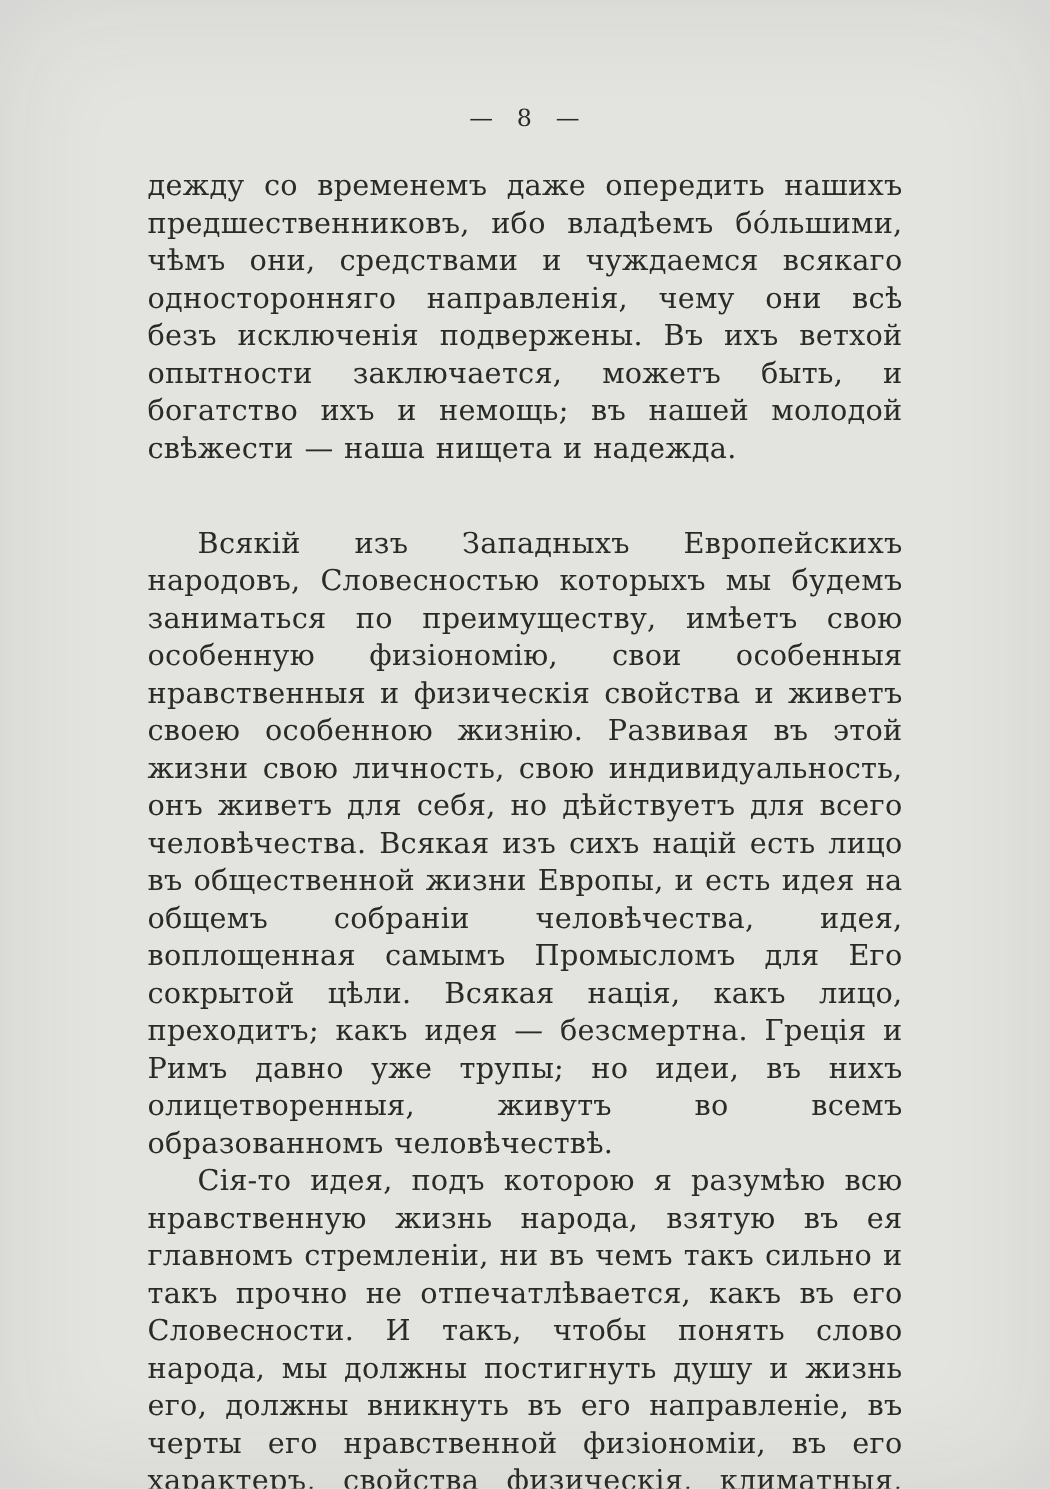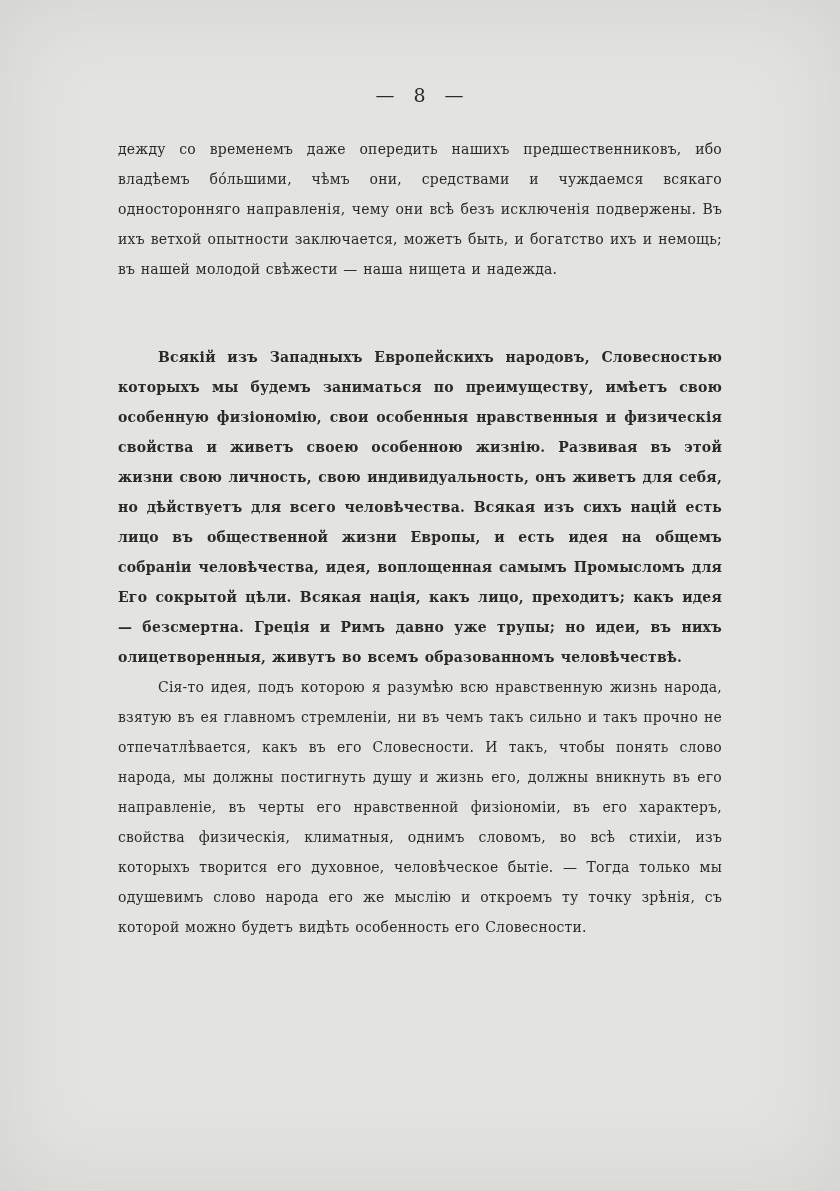--- a/index.html
+++ b/index.html
@@ -31,36 +31,35 @@
   }
   .page-header .dash {
     display: inline-block;
     margin: 0 18px;
   }
   .text-block {
     width: 604px;
     margin: 0 auto;
   }
   .para {
-    font-size: 14px;
+    font-size: 23px;
     line-height: 30px;
     text-align: justify;
     margin: 0;
     letter-spacing: 0.2px;
     word-spacing: 1px;
   }
   .para + .para {
     margin-top: 0;
   }
   .para.indent {
     text-indent: 40px;
   }
   .para.gap-before {
-    margin-top: 58px;
-    font-weight: bold;
+    margin-top: 46px;
   }
 </style>
 </head>
 <body>
 
 <div class="page">
 
   <div class="page-header">
     <span class="dash">—</span><span>8</span><span class="dash">—</span>
   </div>

